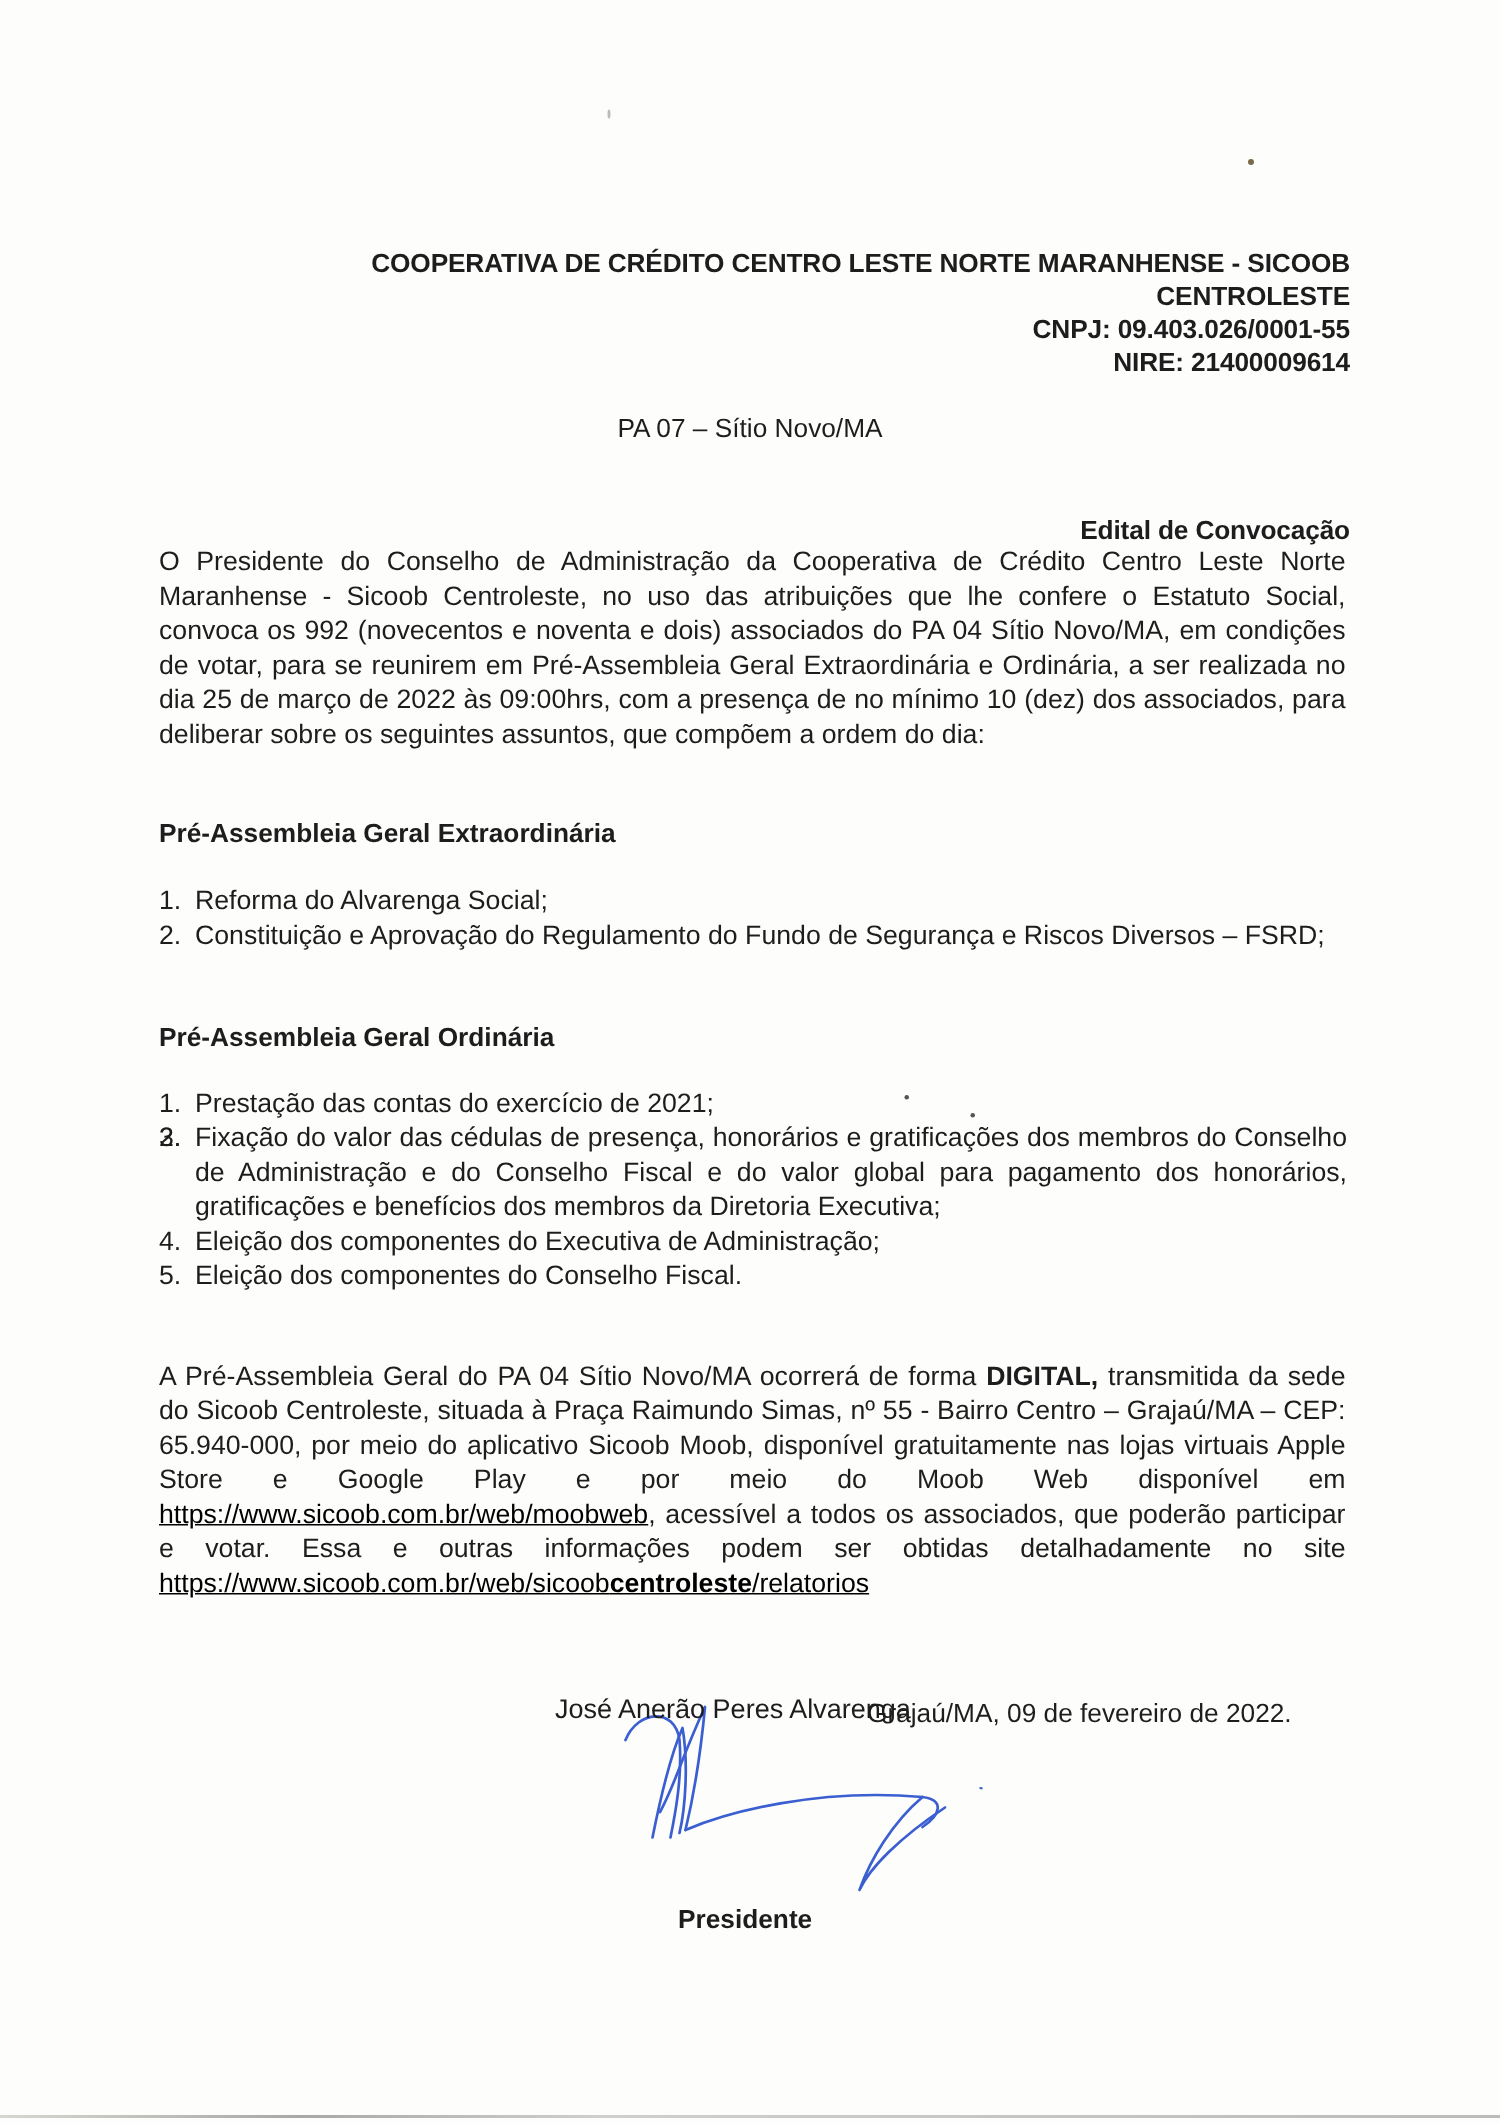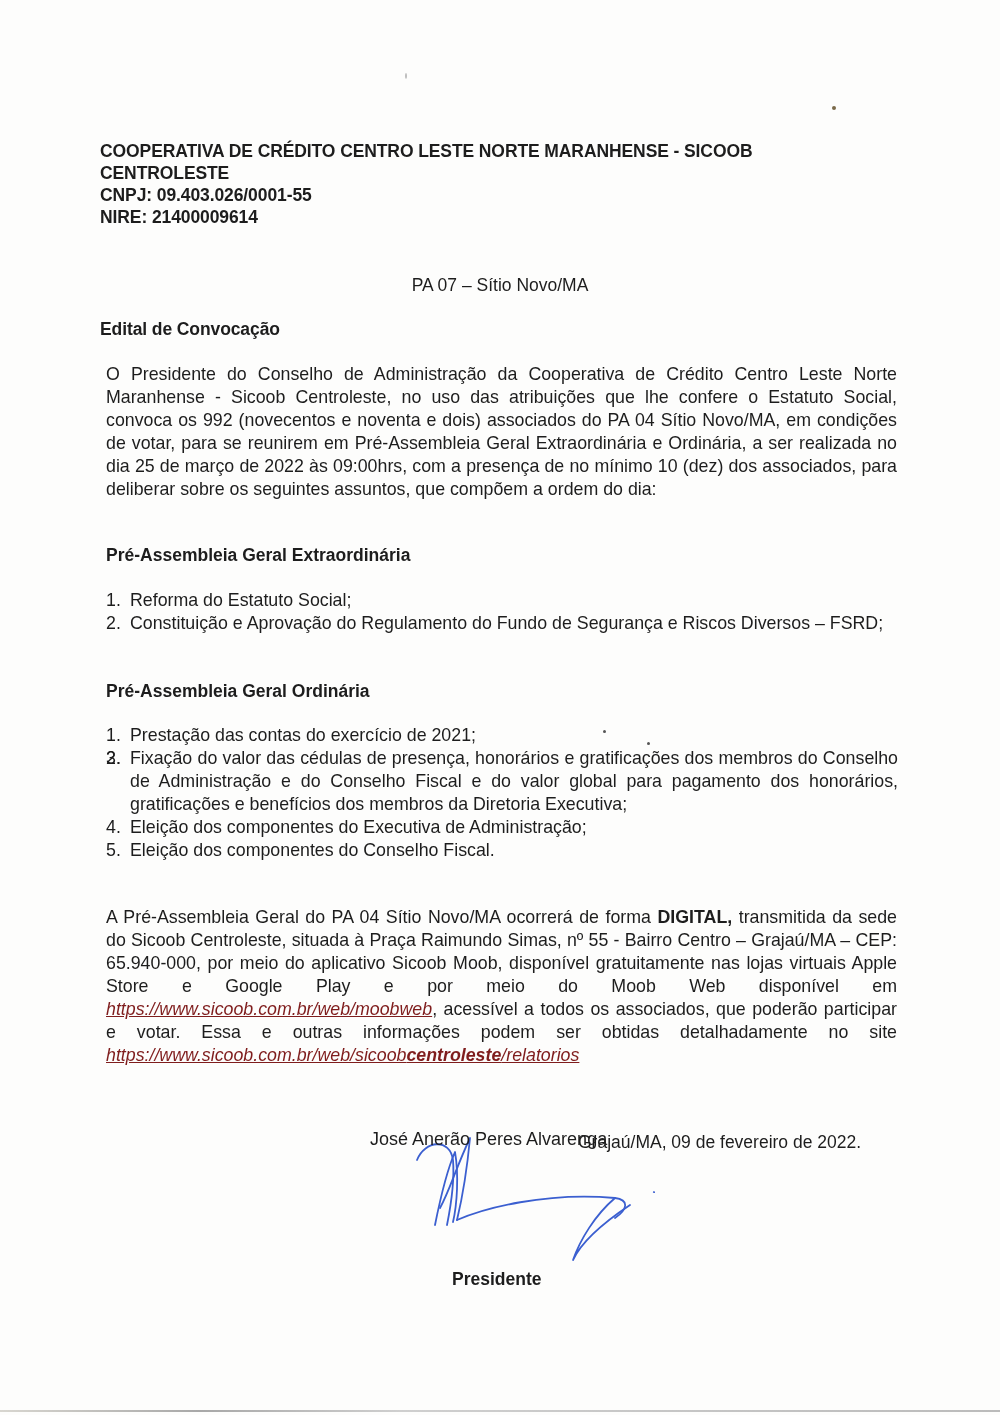--- a/index.html
+++ b/index.html
@@ -1,29 +1,29 @@
 <!DOCTYPE html>
 <html><head>
 <meta charset="utf-8">
 <style>
   html, body { margin: 0; padding: 0; }
   body {
     width: 1000px; height: 1415px; background: #fdfdfc; position: relative; overflow: hidden;
     font-family: "Liberation Sans", sans-serif; color: #1d1d1d;
   }
   .page { position: absolute; left: 0; top: 0; width: 1000px; height: 1415px; }
-  .hdr { position: absolute; left: 100px; width: 800px; font-weight: bold; font-size: 17.5px; line-height: 22px; text-align: left; letter-spacing: -0.1px; }
+  .hdr { position: absolute; left: 100px; width: 800px; font-weight: bold; font-size: 17.5px; line-height: 22px; text-align: right; letter-spacing: -0.1px; margin-top: 24px; }
   .sub { position: absolute; left: 100px; width: 800px; font-size: 17.5px; line-height: 22px; text-align: center; }
   .b { font-weight: bold; }
   .para { position: absolute; left: 106px; width: 791px; font-size: 17.8px; line-height: 23px; text-align: justify; }
   .sec-title { position: absolute; left: 106px; font-weight: bold; font-size: 17.5px; line-height: 22px; }
   .list { position: absolute; left: 106px; width: 800px; margin: 0; padding: 0; list-style: none; font-size: 17.8px; line-height: 23px; }
   .list li { position: relative; padding-left: 24px; }
   .list li .num { position: absolute; left: 0; top: 0; }
-  a.link { color: #7f1d1d; text-decoration: underline; font-style: italic; }
+  a.link { color: #000000; text-decoration: underline; }
   .date { position: absolute; left: 578px; top: 1131px; font-size: 17.5px; line-height: 22px; }
   .signer { position: absolute; left: 370px; top: 1128px; font-size: 18px; line-height: 22px; }
   .role { position: absolute; left: 452px; top: 1220px; font-size: 17.5px; line-height: 22px; font-weight: bold; margin-top: 48px; }
   .sig { position: absolute; left: 395px; top: 1130px; width: 260px; height: 135px; }
   .dot { position: absolute; border-radius: 50%; background: #7a6a4a; }
   .bottom-line { position: absolute; left: 0; top: 1410px; width: 1000px; height: 2px; background: linear-gradient(90deg, #d8d6d0, #a8a8a8 20%, #cfcfcf 40%, #bbbbbb 100%); }
 </style>
 </head>
 <body>
 
@@ -39,21 +39,21 @@
   <div class="hdr" style="top:184px;">CNPJ: 09.403.026/0001-55</div>
   <div class="hdr" style="top:206px;">NIRE: 21400009614</div>
 
   <div class="sub" style="top:274px;">PA 07 – Sítio Novo/MA</div>
   <div class="hdr" style="top:318px;">Edital de Convocação</div>
 
   <p class="para" style="top:363px; margin:0;">O Presidente do Conselho de Administração da Cooperativa de Crédito Centro Leste Norte Maranhense - Sicoob Centroleste, no uso das atribuições que lhe confere o Estatuto Social, convoca os 992 (novecentos e noventa e dois) associados do PA 04 Sítio Novo/MA, em condições de votar, para se reunirem em Pré-Assembleia Geral Extraordinária e Ordinária, a ser realizada no dia 25 de março de 2022 às 09:00hrs, com a presença de no mínimo 10 (dez) dos associados, para deliberar sobre os seguintes assuntos, que compõem a ordem do dia:</p>
 
   <div class="sec-title" style="top:544px;">Pré-Assembleia Geral Extraordinária</div>
   <ul class="list" style="top:589px;">
-    <li><span class="num">1.</span><span>Reforma do Estatuto Social;</span></li>
+    <li><span class="num">1.</span><span>Reforma do Alvarenga Social;</span></li>
     <li><span class="num">2.</span><span>Constituição e Aprovação do Regulamento do Fundo de Segurança e Riscos Diversos – FSRD;</span></li>
   </ul>
 
   <div class="sec-title" style="top:680px;">Pré-Assembleia Geral Ordinária</div>
   <ul class="list" style="top:724px;">
     <li><span class="num">1.</span><span>Prestação das contas do exercício de 2021;</span></li>
     <li><span class="num">2.</span></li>
     <li style="padding-right:8px;">
         <span class="num">3.</span>
         <span style="display:block; text-align:justify; width:768px;">Fixação do valor das cédulas de presença, honorários e gratificações dos membros do Conselho de Administração e do Conselho Fiscal e do valor global para pagamento dos honorários, gratificações e benefícios dos membros da Diretoria Executiva;</span>

